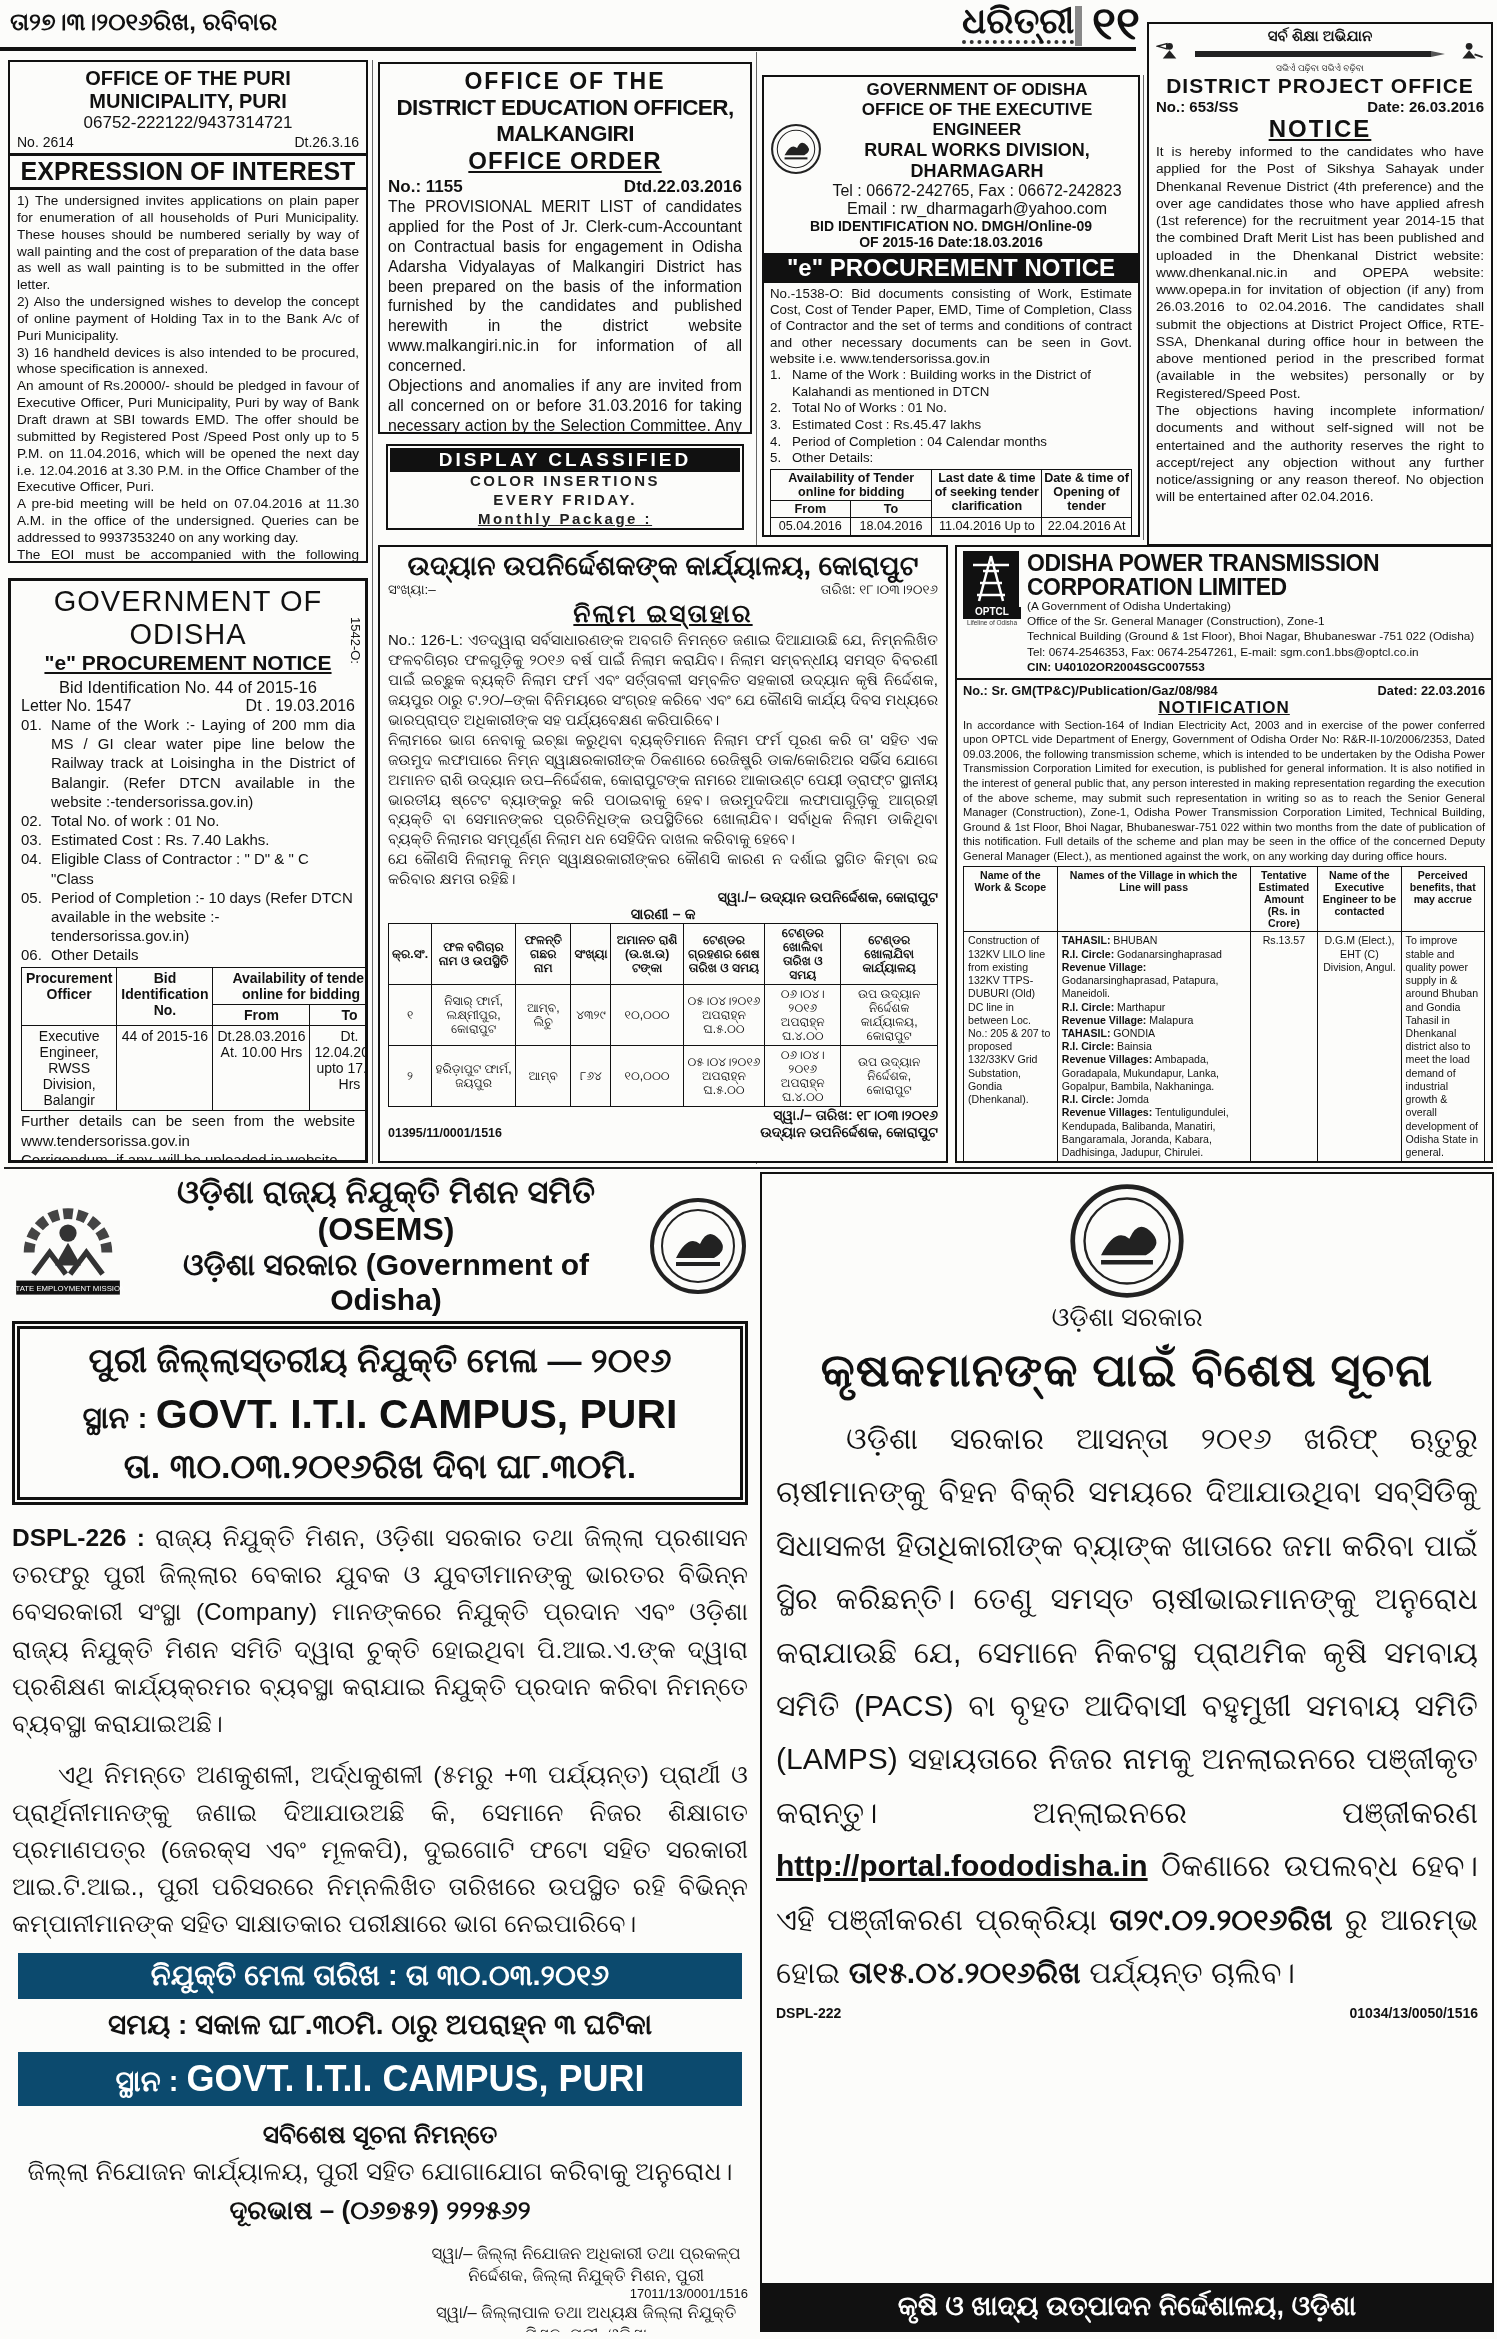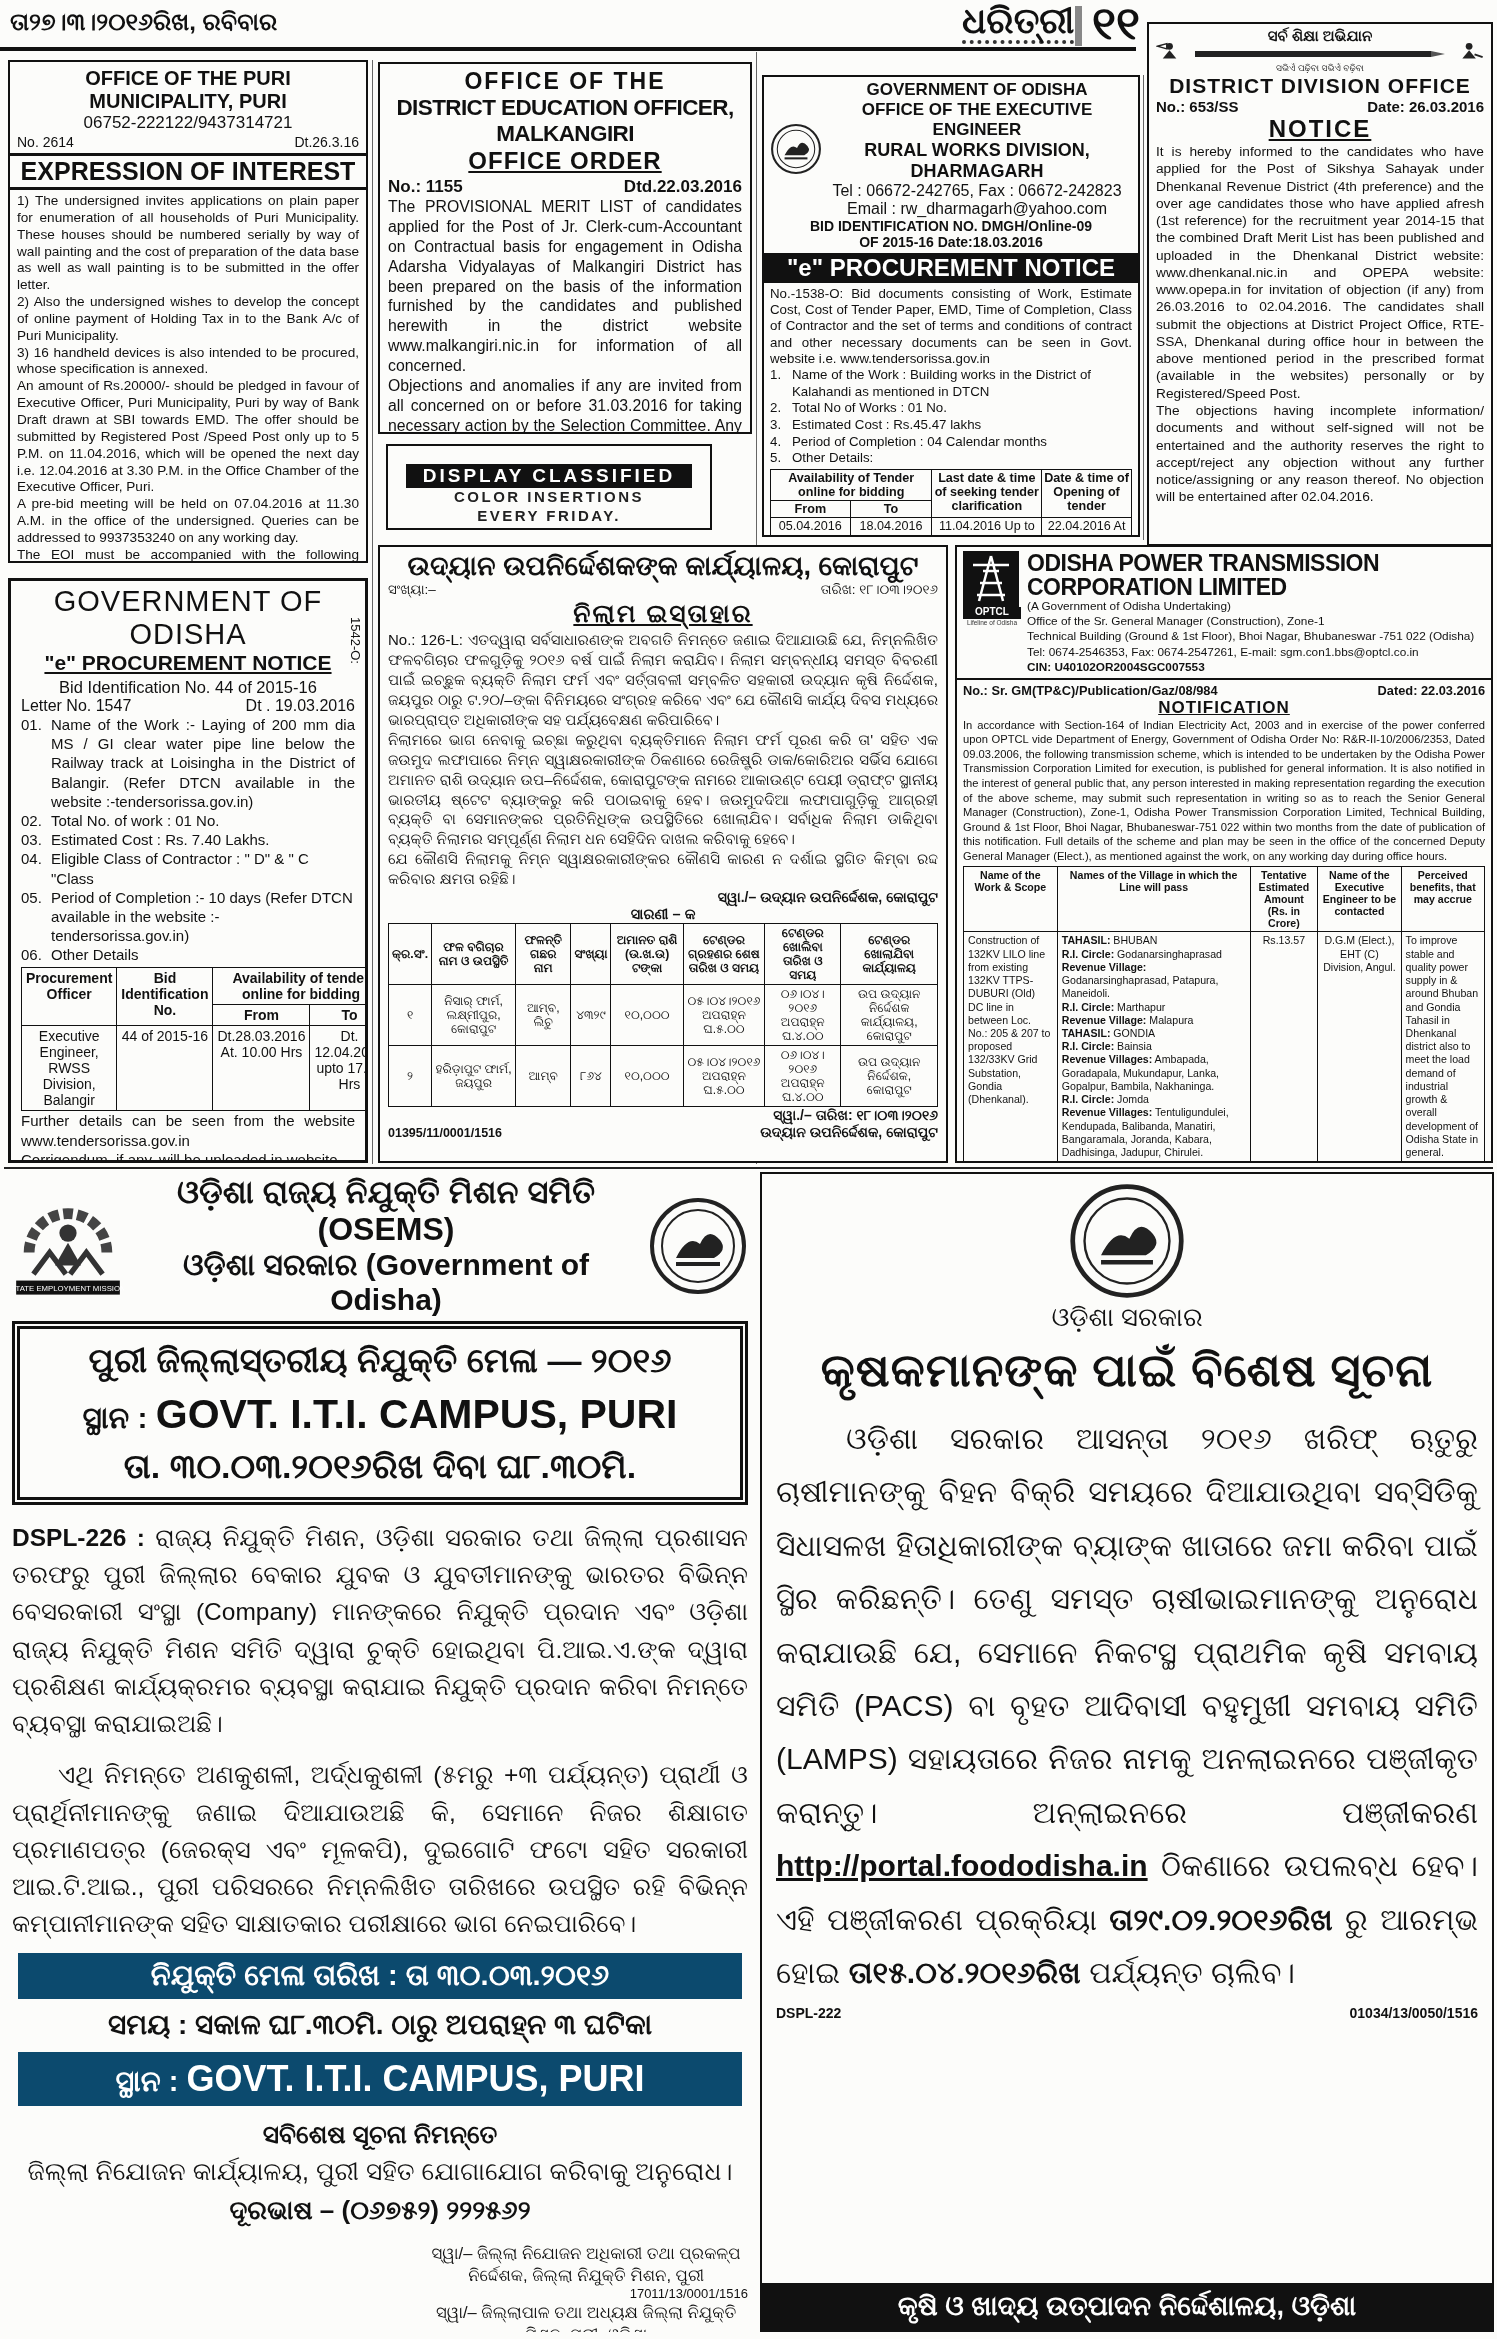--- a/index.html
+++ b/index.html
@@ -26,21 +26,21 @@
   .eoi{font-size:25px;font-weight:bold;text-align:center;border-top:3.5px solid #111;border-bottom:3.5px solid #111;margin:3px -7px;padding:1px 0;}
   .puri-body{font-size:13.6px;line-height:1.24;}
   
   .malk{left:378px;top:62px;width:374px;height:372px;border:2.5px solid #111;padding:4px 8px;}
   .malk-t1{font-size:23px;font-weight:bold;letter-spacing:2px;}
   .malk-t2{font-size:22.5px;font-weight:bold;letter-spacing:-0.6px;}
   .malk-t3{font-size:24px;font-weight:bold;text-decoration:underline;letter-spacing:1px;}
   .malk-meta{font-size:17px;font-weight:bold;margin-top:2px;}
   .malk-body{font-size:15.8px;line-height:1.26;}
   
-  .disp{left:386px;top:444px;width:326px;height:86px;border:2.5px solid #111;padding:18px;text-align:center;}
+  .disp{left:386px;top:444px;width:358px;height:86px;border:2.5px solid #111;padding:2px;text-align:center;}
   .disp-l1{background:#111;color:#fff;font-size:19px;font-weight:bold;letter-spacing:3px;padding:1px 0;}
   .disp-l{font-size:15px;font-weight:bold;letter-spacing:2.5px;line-height:1.25;color:#222;}
   .disp-u{text-decoration:underline;}
   
   .dhar{left:762px;top:75px;width:378px;height:462px;border:2.5px solid #111;padding:3px 6px;}
   .dhar-head{display:flex;align-items:center;}
   .dhar-headtxt{flex:1;text-align:center;}
   .dhar-l1{font-size:17px;font-weight:bold;}
   .dhar-l2{font-size:17px;font-weight:bold;}
   .dhar-l3{font-size:18px;font-weight:bold;}
@@ -271,21 +271,21 @@
             <polygon points="236,2 250,5 236,8" fill="#555"></polygon>
         </svg>
         <div class="ssa-logo-t2">ସଭିଏଁ ପଢ଼ିବା ସଭିଏଁ ବଢ଼ିବା</div>
       </div>
       <svg width="34" height="30" viewBox="0 0 34 30">
         <circle cx="12" cy="8" r="5" fill="#222"></circle>
           <path d="M2 26 L12 14 L22 26 Z" fill="#222"></path>
           <path d="M20 20 L32 24" stroke="#222" stroke-width="3"></path>
       </svg>
     </div>
-    <div class="c ssa-t1">DISTRICT DIVISION OFFICE</div>
+    <div class="c ssa-t1">DISTRICT PROJECT OFFICE</div>
     <div class="row ssa-meta">
       <span>No.: 653/SS</span>
       <span>Date: 26.03.2016</span>
     </div>
     <div class="c ssa-notice">NOTICE</div>
     <div class="ssa-body j">
       <div>It is hereby informed to the candidates who have applied for the Post of Sikshya Sahayak under Dhenkanal Revenue District (4th preference) and the over age candidates those who have applied afresh (1st reference) for the recruitment year 2014-15 that the combined Draft Merit List has been published and uploaded in the Dhenkanal District website: www.dhenkanal.nic.in and OPEPA website: www.opepa.in for invitation of objection (if any) from 26.03.2016 to 02.04.2016. The candidates shall submit the objections at District Project Office, RTE-SSA, Dhenkanal during office hour in between the above mentioned period in the prescribed format (available in the websites) personally or by Registered/Speed Post.</div>
       <div>The objections having incomplete information/ documents and without self-signed will not be entertained and the authority reserves the right to accept/reject any objection without any further notice/assigning or any reason thereof. No objection will be entertained after 02.04.2016.</div>
     </div>
 

